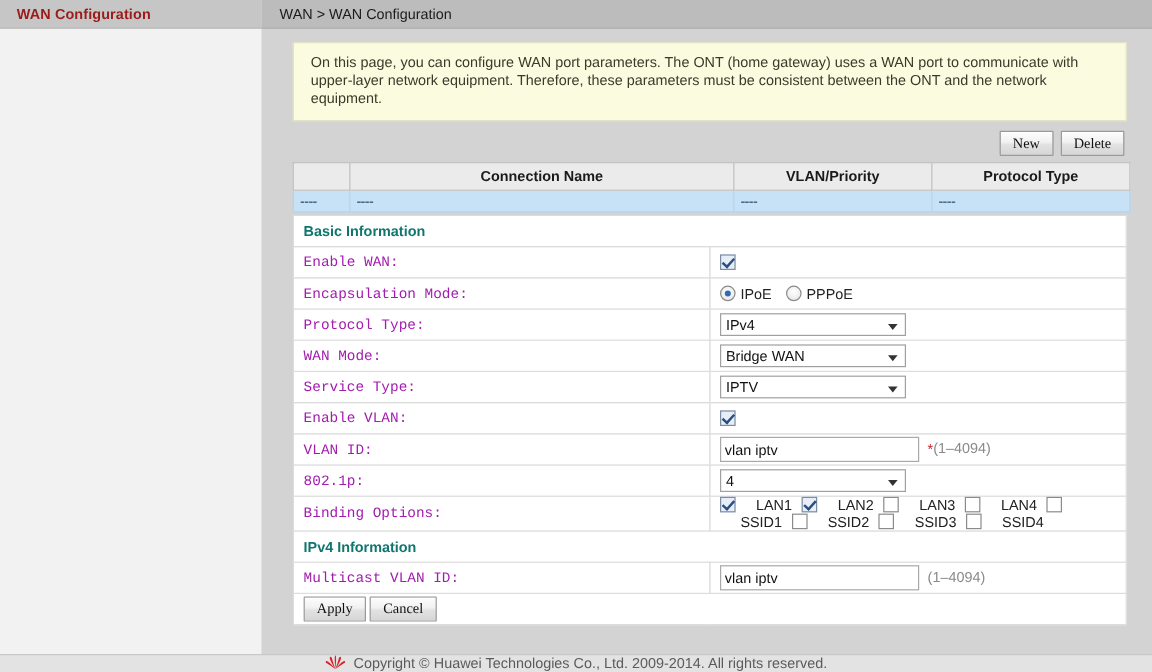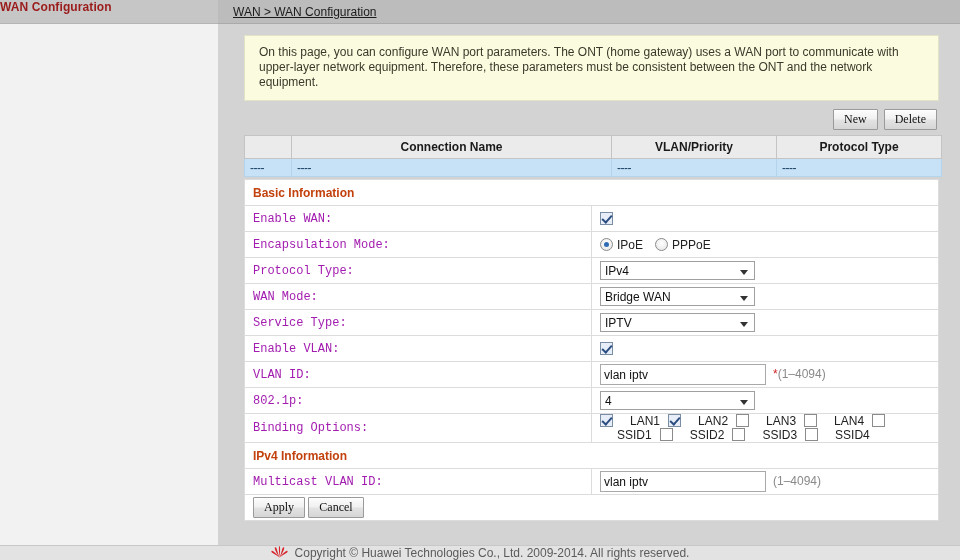--- a/index.html
+++ b/index.html
@@ -6,30 +6,30 @@
   body{
     width:960px;height:560px;overflow:hidden;
     background:#d3d3d3;
     font-family:"Liberation Sans", sans-serif;
     font-size:12px;color:#222;
   }
   .app{position:relative;width:960px;height:560px;}
 
   
   .sidebar{position:absolute;left:0;top:0;width:218px;height:545px;background:#f2f2f2;}
-  .sidebar-head{height:24px;background:#c6c6c6;display:flex;align-items:flex-start;
+  .sidebar-head{height:24px;background:#c6c6c6;display:flex;align-items:center;padding-left:14px;
     border-bottom:1px solid #b5b5b5;box-sizing:border-box;}
   .sidebar-head-label{color:#9b1b1b;font-weight:bold;font-size:12px;letter-spacing:.1px;}
   .sidebar-body{height:521px;background:#f2f2f2;}
 
   
   .crumbbar{position:absolute;left:218px;top:0;width:742px;height:24px;background:#bcbcbc;
     display:flex;align-items:center;box-sizing:border-box;padding-left:15px;
     border-bottom:1px solid #aaa;}
-  .crumbbar-text{font-size:12px;color:#1b1b1b;text-decoration:underline;}
+  .crumbbar-text{font-size:12px;color:#1b1b1b;}
 
   
   .main{position:absolute;left:218px;top:24px;width:742px;height:521px;background:#d3d3d3;
     box-sizing:border-box;padding:0;}
   .content{position:absolute;left:26px;top:11px;width:695px;}
 
   
   .notebox{background:#fbfbe0;border:1px solid #e2e2c6;box-sizing:border-box;
     padding:9px 12px 10px 14px;line-height:15px;font-size:12px;color:#3a3a2a;width:695px;}
 
@@ -66,21 +66,21 @@
     border:solid #2b4d80;border-width:0 2px 2px 0;transform:rotate(42deg);}
   .rd{display:inline-block;width:13px;height:13px;border:1px solid #8b8b8b;border-radius:50%;
     background:radial-gradient(circle at 50% 38%, #ffffff 0%, #eaeaea 75%);box-sizing:border-box;
     vertical-align:-2px;position:relative;}
   .rd.on:after{content:"";position:absolute;left:3px;top:3px;width:5px;height:5px;border-radius:50%;
     background:#2f6bb5;}
 
   
   table.form{border-collapse:collapse;width:695px;table-layout:fixed;margin-top:2px;}
   table.form td{border:1px solid #dcdcdc;font-size:12px;height:25px;padding:0 0 0 8px;background:#fff;}
-  td.sect{background:#ebebeb;font-weight:bold;color:#c2410c;height:21px;border:1px solid #d2d2d2;}
+  td.sect{background:#ebebeb;font-weight:bold;color:#0f766e;height:21px;border:1px solid #d2d2d2;}
   td.lbl{width:180px;background:#f5f5f5;color:#a21caf;padding-left:9px;font-family:Liberation Mono, monospace;}
   td.val{background:#fff;padding-left:10px;}
   .hint{color:#8a8a8a;font-size:12px;margin-left:7px;}
   .req{color:#cc2222;font-size:12px;margin-left:7px;}
   .req + .hintinline{color:#8a8a8a;}
 
   input.txt{
     font-family:"Liberation Sans", sans-serif;font-size:12px;color:#111;
     width:158px;height:17px;border:1px solid #a9a9a9;background:#fff;padding:1px 3px;
     box-sizing:content-box;vertical-align:middle;

